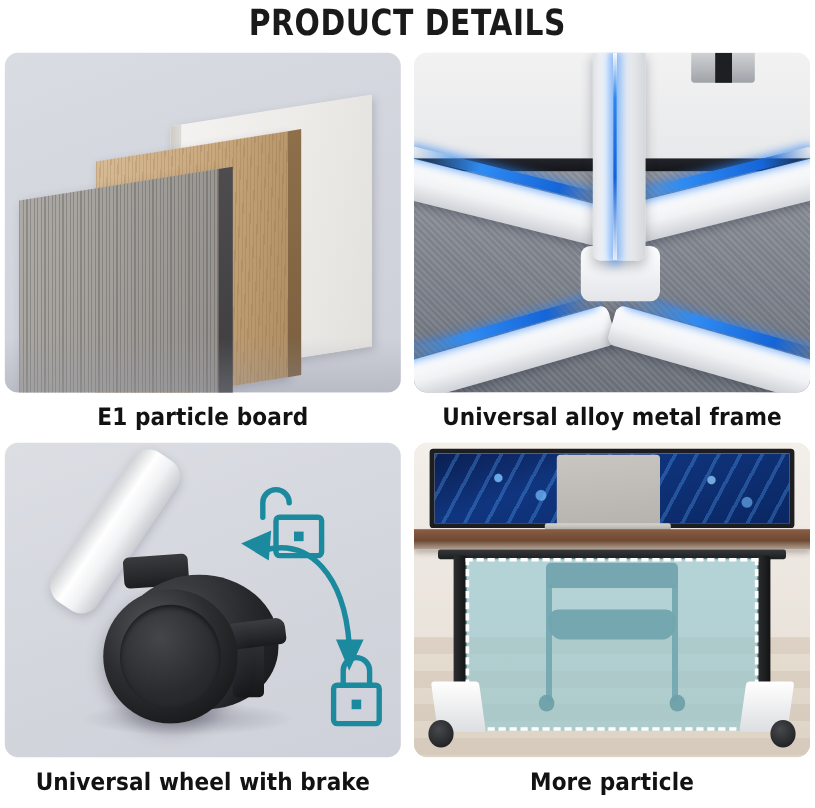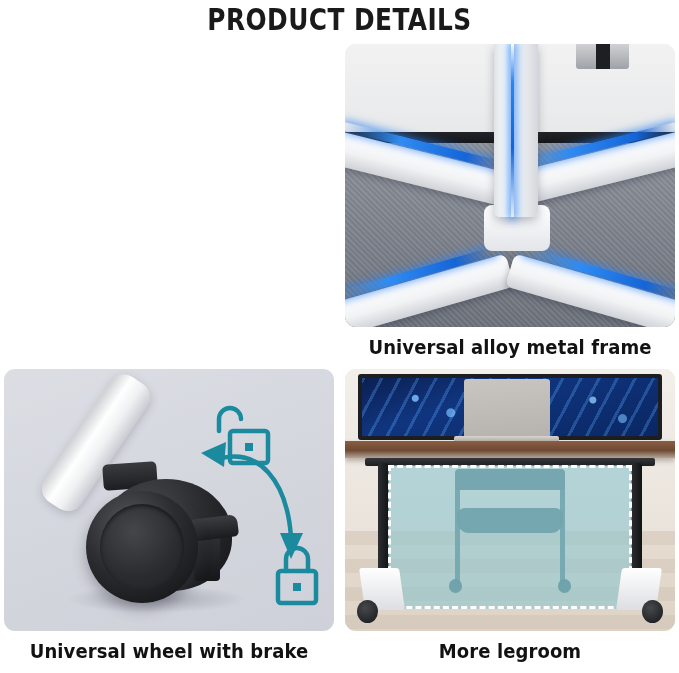--- a/index.html
+++ b/index.html
@@ -330,20 +330,29 @@
 </style>
 </head>
 <body>
 
 <div class="page">
 
   <div class="title">PRODUCT DETAILS</div>
 
   <div class="grid">
 
+    <div class="cell cell-tl">
+      <div class="photo p1">
+        <div class="board board-white"></div>
+        <div class="board board-oak"></div>
+        <div class="board board-grey"></div>
+        <div class="p1-floorshadow"></div>
+      </div>
+      <div class="caption">E1 particle board</div>
+    </div>
 
     <div class="cell cell-tr">
       <div class="photo p2">
         <div class="p2-wall"></div>
         <div class="p2-monitorfoot"></div>
         <div class="p2-skirt"></div>
         <div class="p2-floor"></div>
         <div class="leg leg-left"></div>
         <div class="leg leg-right"></div>
         <div class="leg leg-fl"></div>
@@ -407,17 +416,17 @@
           <div class="p4-chair-caster r"></div>
         </div>
 
         <div class="p4-overlay"></div>
 
         <div class="p4-foot p4-foot-l"></div>
         <div class="p4-foot p4-foot-r"></div>
         <div class="p4-caster p4-caster-l"></div>
         <div class="p4-caster p4-caster-r"></div>
       </div>
-      <div class="caption">More legroom</div>
+      <div class="caption">More particle</div>
     </div>
 
   </div>
 </div>
 
 </body></html>

